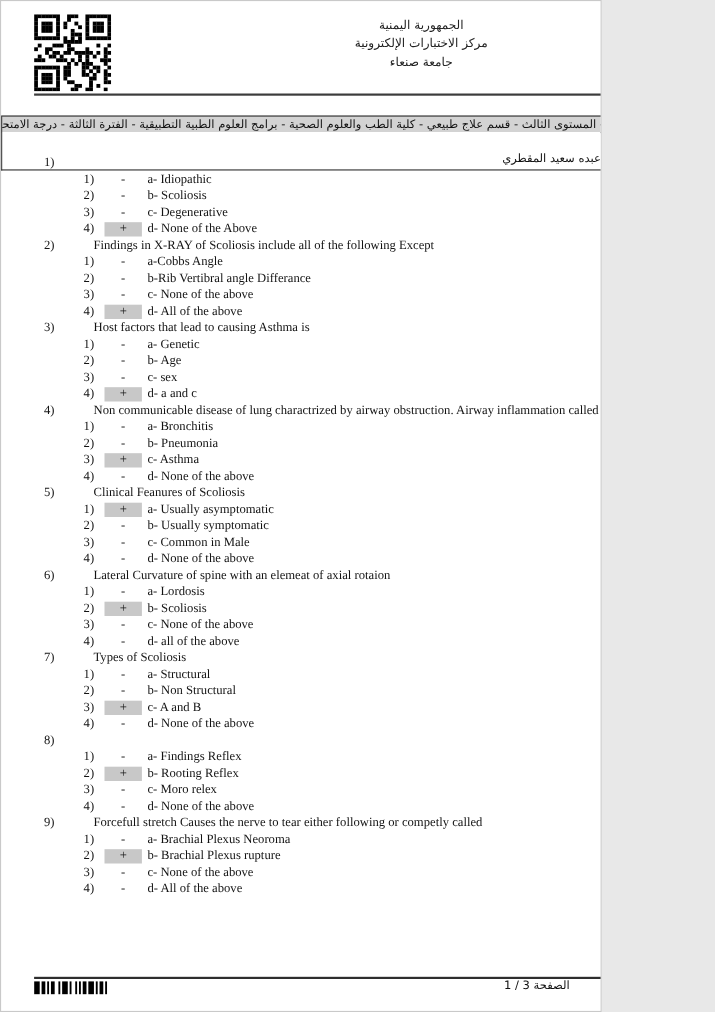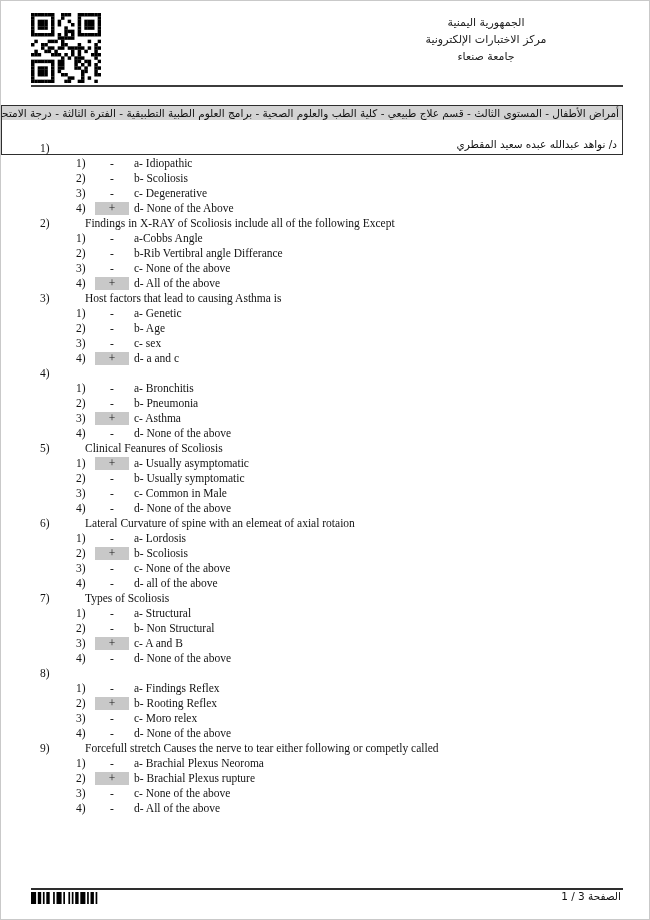--- a/index.html
+++ b/index.html
@@ -1,17 +1,17 @@
 <!DOCTYPE html>
 <html lang="ar"><head>
 <meta charset="utf-8">
 <style>
   html,body{margin:0;padding:0;background:#e8e8e8;}
   .page{
-    position:relative;width:650px;height:920px;background:#ffffff;
+    position:relative;width:547px;height:920px;background:#ffffff;
     border:1px solid #c9c9c9;box-sizing:border-box;overflow:hidden;
     font-family:"Liberation Serif","DejaVu Serif",serif;color:#131313;
   }
   
   .qr{position:absolute;left:30px;top:12px;width:70px;height:70px;fill:#000;}
   .org{
     position:absolute;top:13px;right:88px;width:150px;text-align:center;
     direction:rtl;font-family:"DejaVu Sans",sans-serif;font-size:11px;line-height:17px;color:#222;
   }
   .rule-top{position:absolute;left:30px;top:84px;width:592px;height:2px;background:#3c3c3c;}
@@ -359,20 +359,21 @@
         </div>
         <div class="opt-row">
           <span class="o-num">4)</span>
           <span class="o-marker correct">+</span>
           <span class="o-label">d- a and c</span>
         </div>
       </div>
       <div class="question">
         <div class="q-row">
           <span class="q-num">4)</span>
+          <span class="q-text">Non communicable disease of lung charactrized by airway obstruction. Airway inflammation called</span>
         </div>
         <div class="opt-row">
           <span class="o-num">1)</span>
           <span class="o-marker">-</span>
           <span class="o-label">a- Bronchitis</span>
         </div>
         <div class="opt-row">
           <span class="o-num">2)</span>
           <span class="o-marker">-</span>
           <span class="o-label">b- Pneumonia</span>

